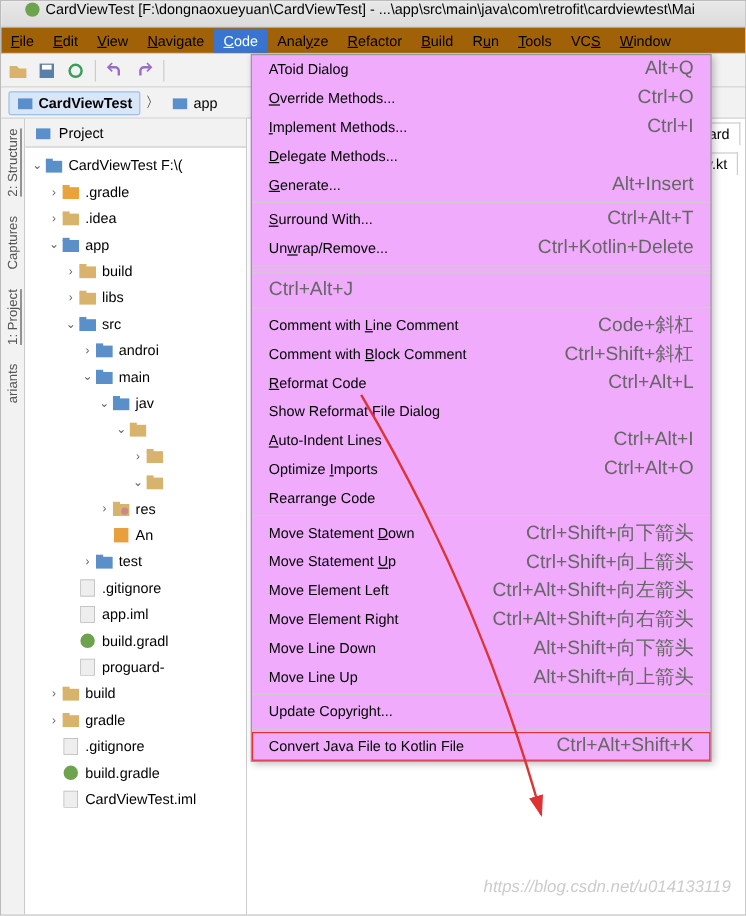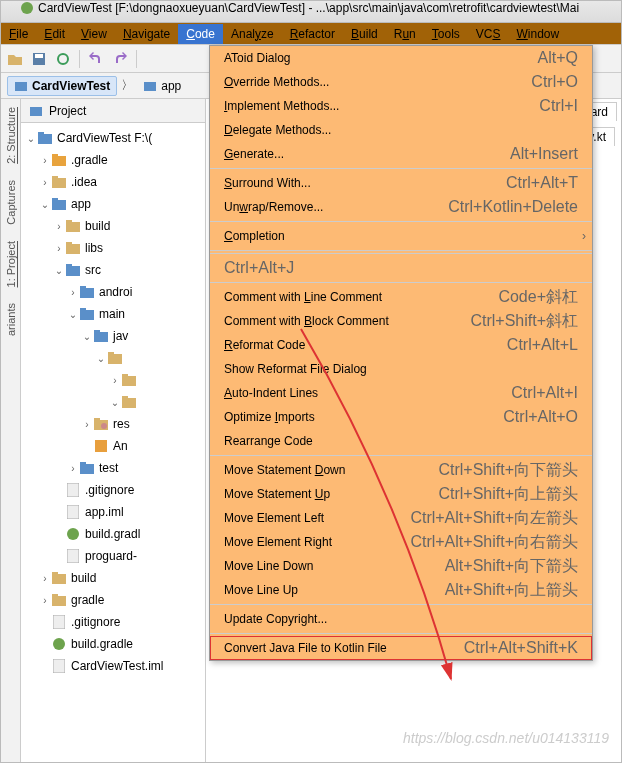--- a/index.html
+++ b/index.html
@@ -26,21 +26,21 @@
   .tree .node { display:flex; align-items:center; height:22px; white-space:nowrap; }
   .tree .arrow { width:12px; display:inline-block; color:#666; font-size:10px; text-align:center; }
   .tree .sp { display:inline-block; }
   .tree .ic { width:16px; height:16px; display:inline-flex; align-items:center; justify-content:center; margin-right:4px; }
   .editor { flex:1; position:relative; background:#fff; }
   .tabbar { position:absolute; top:0; right:0; height:24px; display:flex; align-items:center; padding:0 4px; font-size:12px; }
   .filetab { background:#fff; border:1px solid #ccc; border-bottom:none; padding:2px 8px; }
   .codearea { position:absolute; top:24px; left:0; right:0; bottom:0; padding:6px; font-family:Consolas,monospace; font-size:14px; }
   .codearea .kw { color:#0033b3; font-weight:bold; }
   
-  .dropdown { position:absolute; top:44px; left:208px; width:384px; background:#fdba74; border:1px solid #999; box-shadow:2px 2px 6px rgba(0,0,0,.25); z-index:100; }
+  .dropdown { position:absolute; top:44px; left:208px; width:384px; background:#f0abfc; border:1px solid #999; box-shadow:2px 2px 6px rgba(0,0,0,.25); z-index:100; }
   .dropdown .item { display:flex; align-items:center; justify-content:space-between; height:24px; padding:0 14px; font-size:12px; cursor:default; }
   .dropdown .item .lab u { text-decoration:underline; }
   .dropdown .item .sc { color:#666; font-size:16px; }
   .dropdown .item.sub::after { content:"›"; color:#666; position:absolute; right:6px; }
   .dropdown .item.rel { position:relative; }
   .dropdown hr { border:none; border-top:1px solid #ccc; margin:2px 0; }
   .dropdown .item.highlight { outline:1px solid #d33; outline-offset:-1px; }
   
   .annot-arrow { position:absolute; top:318px; left:280px; z-index:101; pointer-events:none; }
   .watermark { position:absolute; bottom:16px; right:12px; color:#ccc; font-size:14px; font-style:italic; z-index:50; }
@@ -434,24 +434,20 @@
     <hr>
     <div class="item rel">
       <span class="lab"><u>S</u>urround With...</span>
       <span class="sc">Ctrl+Alt+T</span>
     </div>
     <div class="item rel">
       <span class="lab">Un<u>w</u>rap/Remove...</span>
       <span class="sc">Ctrl+Kotlin+Delete</span>
     </div>
     <hr>
-    <div class="item rel sub">
-      <span class="lab"><u>C</u>ompletion</span>
-      <span class="sc"></span>
-    </div>
     <hr>
     <hr>
     <div class="item rel">
       <span class="sc">Ctrl+Alt+J</span>
     </div>
     <hr>
     <div class="item rel">
       <span class="lab">Comment with <u>L</u>ine Comment</span>
       <span class="sc">Code+斜杠</span>
     </div>

